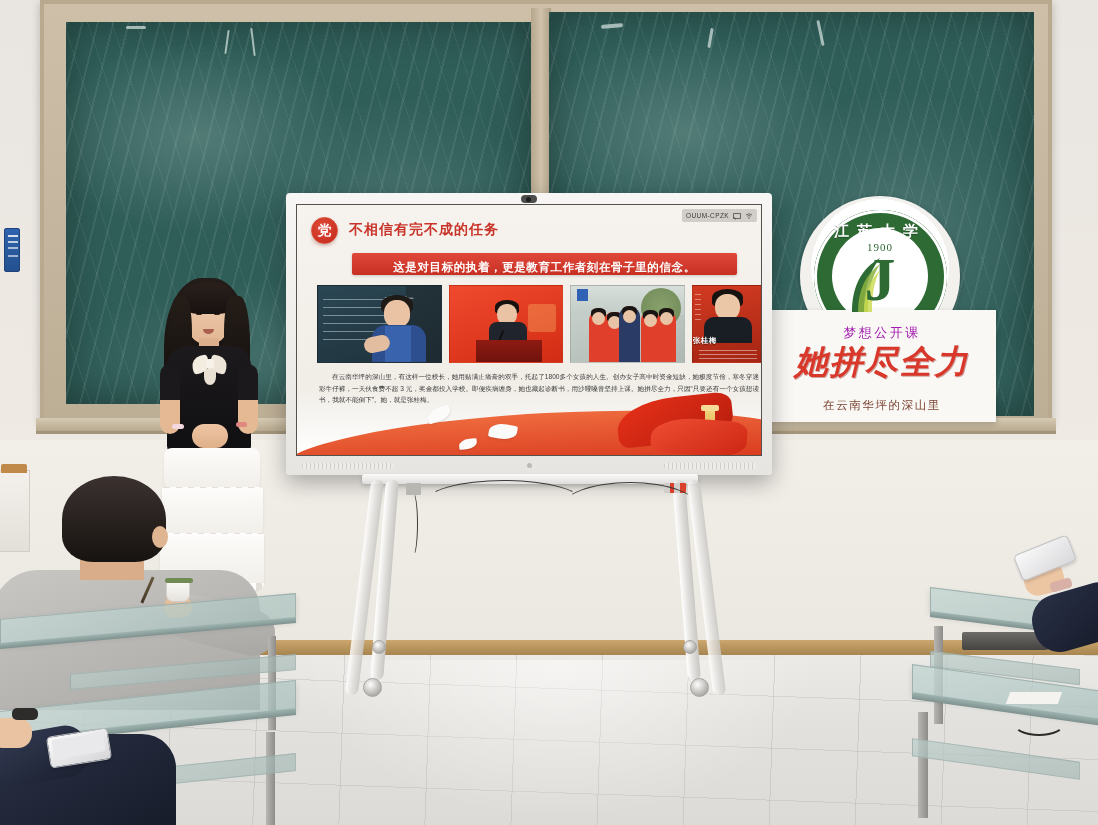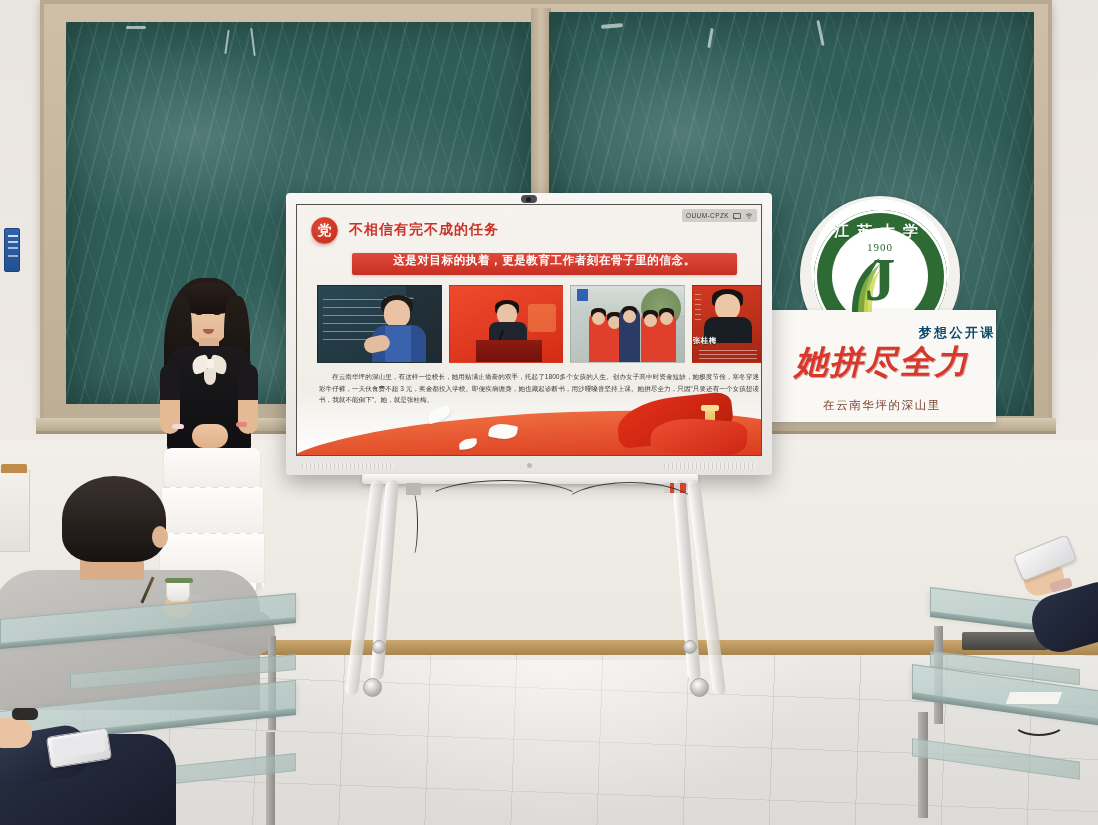--- a/index.html
+++ b/index.html
@@ -148,22 +148,22 @@
   
   .banner {
     position:absolute; left:768px; top:310px; width:228px; height:112px;
     background:#faf8f5;
     box-shadow:0 2px 6px rgba(0,0,0,.2);
   }
   .banner-cloud{
     position:absolute; left:0; top:0; width:228px; height:112px;
   }
   .banner-sub-top {
-    position:absolute; top:14px; left:0; width:100%; text-align:right;
-    font-size:13px; color:#0c4a6e; letter-spacing:2.5px; font-weight:bold;
+    position:absolute; top:14px; left:0; width:100%; text-align:center;
+    font-size:13px; color:#a21caf; letter-spacing:2.5px; font-weight:normal;
   }
   .banner-main {
     position:absolute; top:30px; left:0; width:100%; text-align:center;
     font-family:"Liberation Serif", serif;
     font-size:33px; font-weight:bold; color:#d8372a; letter-spacing:2px;
     text-shadow:1px 1px 0 rgba(120,15,10,.35);
     font-style:italic;
   }
   .banner-sub-bottom {
     position:absolute; bottom:9px; left:0; width:100%; text-align:center;
@@ -219,21 +219,21 @@
 
   .slide-title {
     position:absolute; left:52px; top:16px;
     font-family:"Liberation Serif", serif;
     font-size:14px; font-weight:bold; color:#c9342a; letter-spacing:1px;
   }
 
   .slide-subtitle-bar {
     position:absolute; left:55px; top:48px; width:385px; height:22px;
     background:linear-gradient(180deg,#e0483a,#c62f22);
-    border-radius:2px; display:flex; align-items:flex-start; justify-content:center;
+    border-radius:2px; display:flex; align-items:flex-end; justify-content:center;
     box-shadow:0 1px 3px rgba(0,0,0,.18);
   }
   .slide-subtitle {
     color:#fff; font-size:11.5px; font-weight:bold;
     font-family:"Liberation Serif", serif; letter-spacing:.6px;
   }
 
   .photo-row { position:absolute; left:20px; top:80px; width:444px; height:78px; display:flex; gap:7px; }
   .photo { position:relative; overflow:hidden; border:1px solid rgba(0,0,0,.08); }
   .p1 { width:126px; background:linear-gradient(150deg,#27363f,#1d2a31); }

